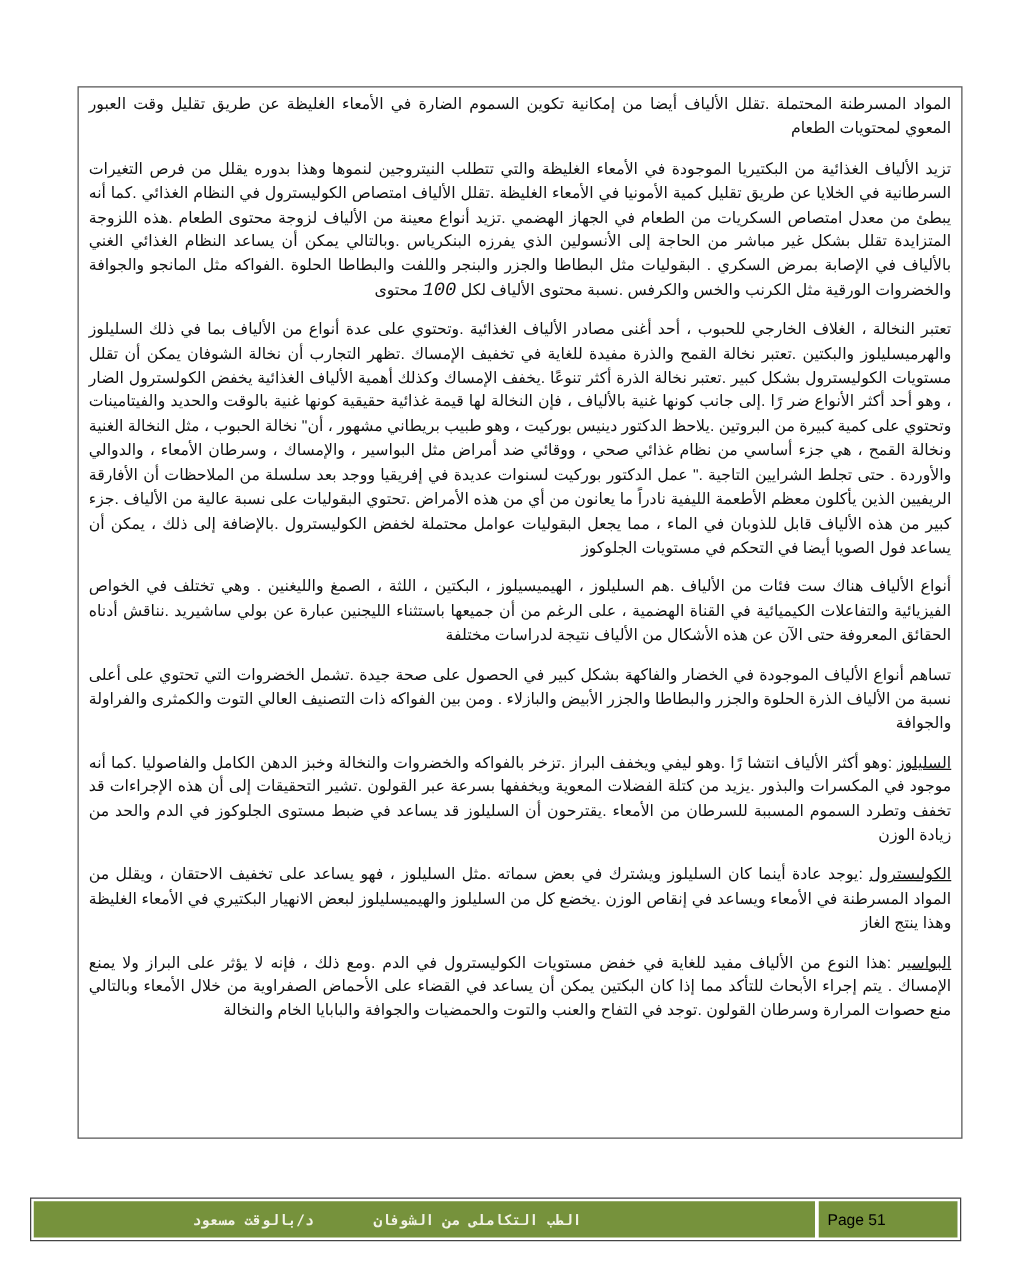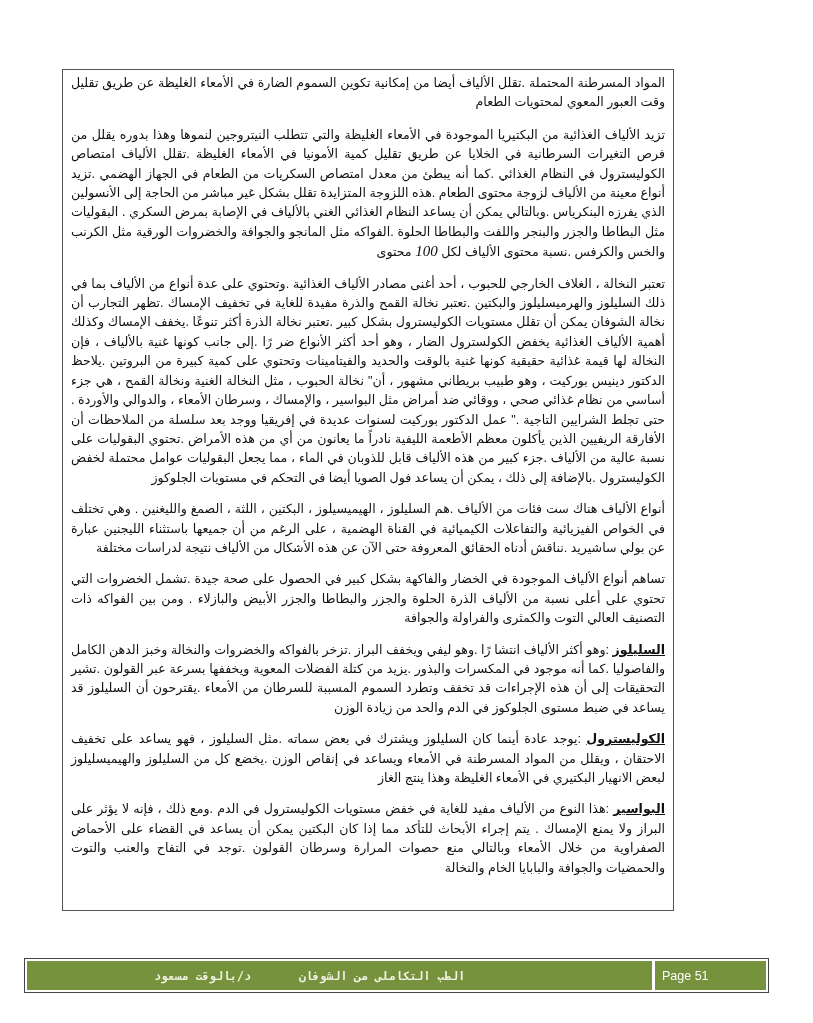--- a/index.html
+++ b/index.html
@@ -12,45 +12,45 @@
     height: 1023px;
     position: relative;
     overflow: hidden;
     font-family: "Liberation Sans", "DejaVu Sans", sans-serif;
     color: #111;
   }
   .content-frame {
     position: absolute;
     left: 62px;
     top: 69px;
-    width: 612px;
+    width: 708px;
     height: 842px;
     border: 1.5px solid #555;
     border-top: 1.5px solid #555;
     box-sizing: border-box;
     padding: 4px 8px 0 8px;
     overflow: hidden;
   }
   .para {
     direction: rtl;
     text-align: justify;
     text-align-last: right;
     font-size: 12.6px;
     line-height: 19.4px;
     margin: 0 0 12px 0;
   }
   .para.first { margin-bottom: 13px; }
   .term {
-    font-weight: bold;
+    font-weight: normal;
     text-decoration: underline;
   }
   .num {
     font-style: italic;
     font-size: 15px;
-    font-family: Liberation Serif, serif;
+    font-family: Liberation Mono, monospace;
   }
   .footer {
     position: absolute;
     left: 24px;
     top: 958px;
     width: 745px;
     height: 35px;
     border: 1.5px solid #444;
     box-sizing: border-box;
     display: flex;
@@ -70,21 +70,21 @@
     letter-spacing: 2.6px;
     font-weight: bold;
     font-family: "DejaVu Sans Mono", monospace;
     padding-right: 60px;
     box-sizing: border-box;
   }
   .footer-title span.gap { display: inline-block; width: 48px; }
   .footer-page {
     width: 111px;
     background: #76923c;
-    color: #ffffff;
+    color: #000000;
     display: flex;
     align-items: center;
     padding-left: 7px;
     box-sizing: border-box;
     font-size: 12.5px;
     font-family: "Liberation Sans", sans-serif;
   }
 </style>
 </head>
 <body>

